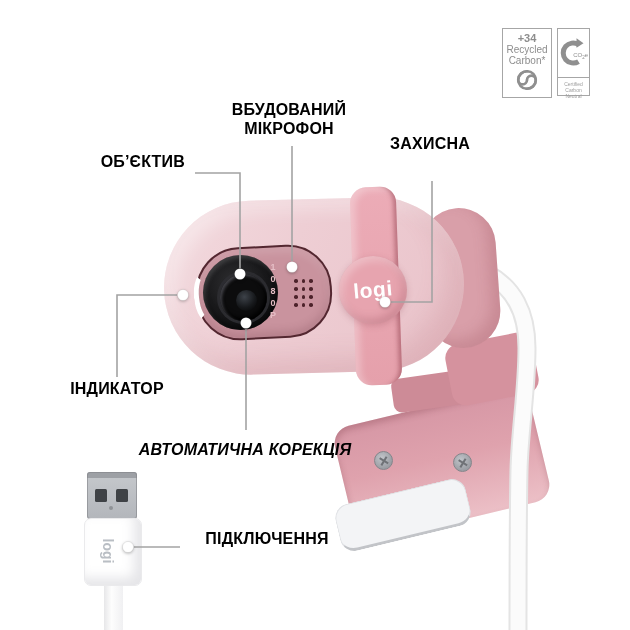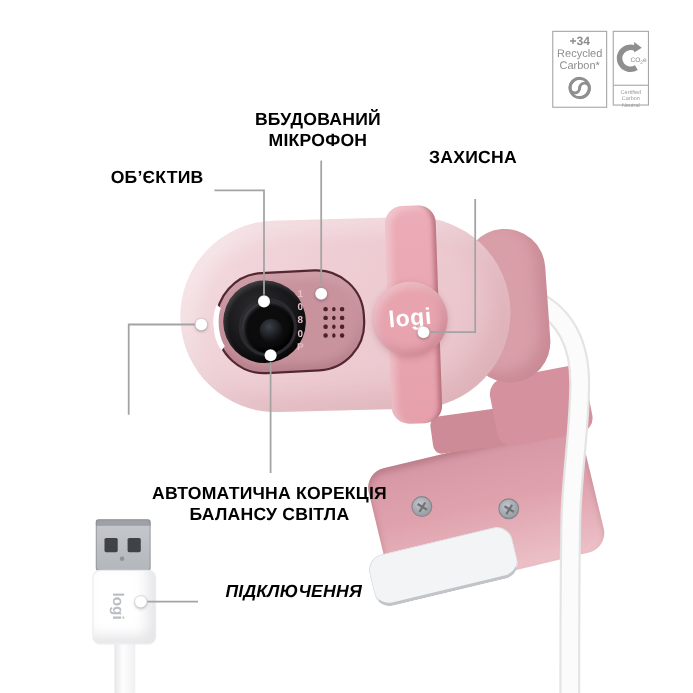--- a/index.html
+++ b/index.html
@@ -8,22 +8,22 @@
   .abs{position:absolute;}
 
   
   .lbl{position:absolute;color:#000000;font-weight:bold;font-size:16px;line-height:19px;
        letter-spacing:.2px;text-align:center;z-index:20;}
   .lbl.right{text-align:right;}
   .lbl-mic{left:194px;top:100px;width:190px;}
   .lbl-lens{left:55px;top:152px;width:130px;}
   .lbl-shutter{left:355px;top:134px;width:150px;}
   .lbl-led{left:22px;top:379px;width:190px;}
-  .lbl-awb{left:119px;top:440px;width:252px;}
-  .lbl-usb{left:167px;top:529px;width:200px;font-style:italic;}
+  .lbl-awb{left:119px;top:440px;width:252px;font-style:italic;}
+  .lbl-usb{left:167px;top:529px;width:200px;}
 
   
   .clip-base{left:342px;top:405px;width:200px;height:118px;border-radius:18px;
       background:linear-gradient(180deg,#d697a5 0%,#dfa2ad 45%,#ecc0c7 100%);
       transform:rotate(-13.5deg);z-index:1;box-shadow:inset 0 4px 6px rgba(120,55,66,.28);}
   .screw{width:17px;height:17px;border-radius:50%;z-index:2;
       background:radial-gradient(circle at 40% 35%,#c2c5ca,#9b9ea4 70%);
       border:1px solid #83868b;}
   .screw::before,.screw::after{content:"";position:absolute;left:8px;top:3.5px;width:1.6px;height:10px;
       background:#6f7277;}
@@ -195,22 +195,22 @@
     <div>ВБУДОВАНИЙ</div>
     <div>МІКРОФОН</div>
   </div>
   <div class="lbl right lbl-lens">
     <div>ОБ’ЄКТИВ</div>
   </div>
   <div class="lbl lbl-shutter">
     <div>ЗАХИСНА</div>
   </div>
   <div class="lbl lbl-led">
+    <div>ІНДИКАТОР</div>
   </div>
   <div class="lbl lbl-awb">
     <div>АВТОМАТИЧНА КОРЕКЦІЯ</div>
-    <div>БАЛАНСУ СВІТЛА</div>
   </div>
   <div class="lbl lbl-usb">
     <div>ПІДКЛЮЧЕННЯ</div>
   </div>
 
 </div>
 
 </body></html>

